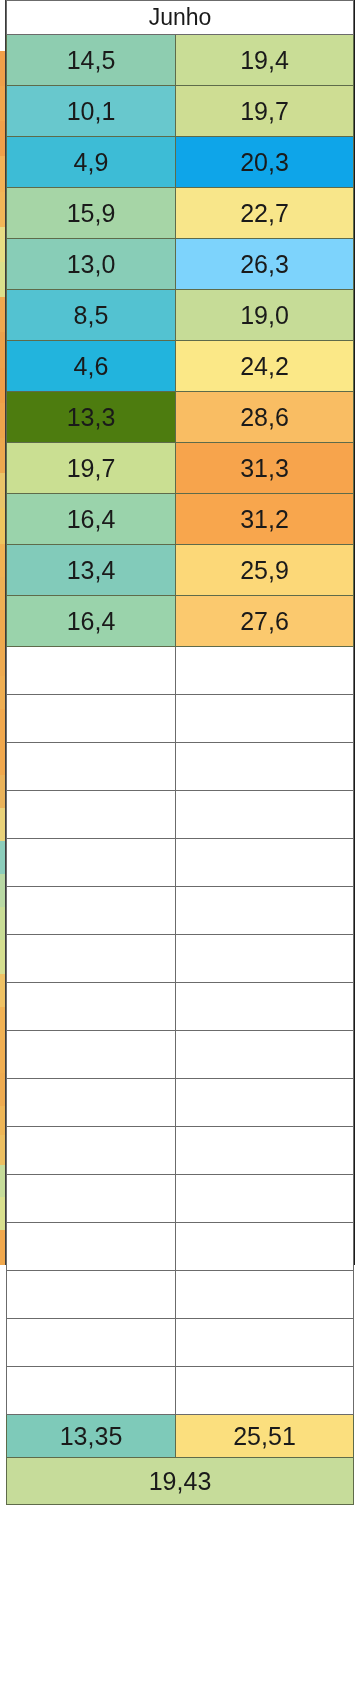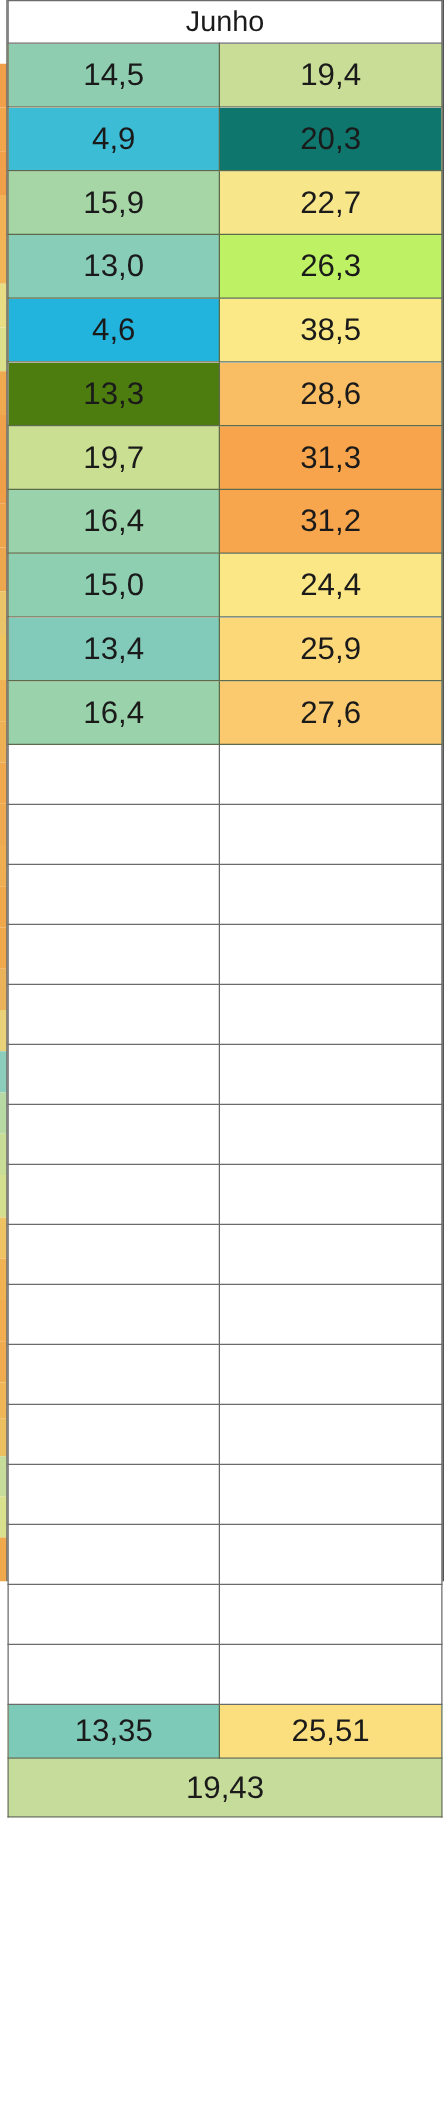--- a/index.html
+++ b/index.html
@@ -148,50 +148,54 @@
       </colgroup>
       <tbody>
         <tr class="month-row">
           <td colspan="2">Junho</td>
         </tr>
       <tr class="data-row">
             <td style="background: rgb(142, 205, 176);">14,5</td>
             <td style="background: rgb(201, 221, 150);">19,4</td>
           </tr>
           <tr class="data-row">
+            <td style="background: rgb(104, 200, 205);">10,1</td>
+            <td style="background: rgb(206, 221, 147);">19,7</td>
+          </tr>
+          <tr class="data-row">
             <td style="background: rgb(61, 188, 214);">4,9</td>
-            <td style="background: #0f766e;">20,3</td>
+            <td style="background: #0ea5e9;">20,3</td>
           </tr>
           <tr class="data-row">
             <td style="background: rgb(166, 213, 166); margin-left: 48px;">15,9</td>
             <td style="background: rgb(248, 230, 138);">22,7</td>
           </tr>
           <tr class="data-row">
             <td style="background: rgb(136, 205, 183);">13,0</td>
-            <td style="background: #bef264;">26,3</td>
+            <td style="background: #7dd3fc;">26,3</td>
+          </tr>
+          <tr class="data-row">
+            <td style="background: rgb(83, 194, 209);">8,5</td>
+            <td style="background: rgb(198, 220, 151);">19,0</td>
           </tr>
           <tr class="data-row">
             <td style="background: rgb(34, 180, 221);">4,6</td>
-            <td style="background: rgb(251, 232, 135);">38,5</td>
+            <td style="background: rgb(251, 232, 135);">24,2</td>
           </tr>
           <tr class="data-row">
             <td style="background: #4d7c0f;">13,3</td>
             <td style="background: rgb(249, 189, 99);">28,6</td>
           </tr>
           <tr class="data-row">
             <td style="background: rgb(202, 223, 146);">19,7</td>
             <td style="background: rgb(247, 164, 76);">31,3</td>
           </tr>
           <tr class="data-row">
             <td style="background: rgb(154, 211, 171);">16,4</td>
             <td style="background: rgb(248, 166, 77);">31,2</td>
-          </tr>
-          <tr class="data-row">
-            <td style="background: rgb(142, 207, 178);">15,0</td>
-            <td style="background: rgb(251, 231, 134);">24,4</td>
           </tr>
           <tr class="data-row">
             <td style="background: rgb(130, 203, 186);">13,4</td>
             <td style="background: rgb(252, 216, 120);">25,9</td>
           </tr>
           <tr class="data-row">
             <td style="background: rgb(154, 211, 171);">16,4</td>
             <td style="background: rgb(251, 201, 110);">27,6</td>
           </tr>
           <tr class="blank-row">

